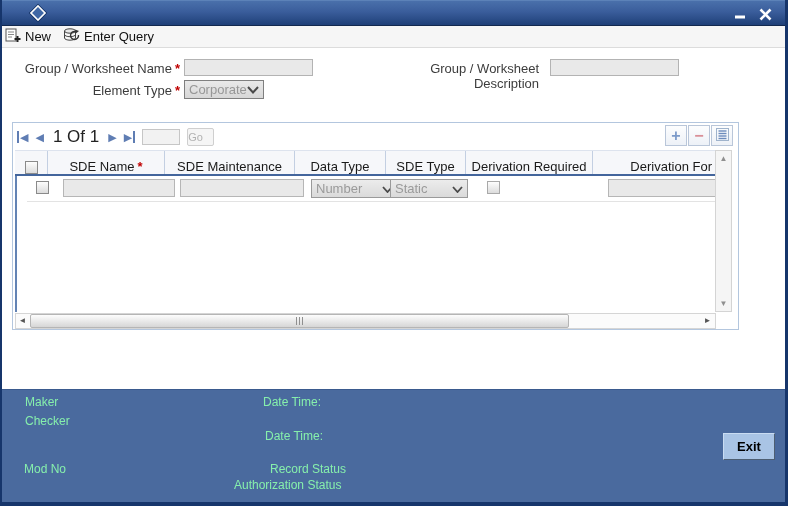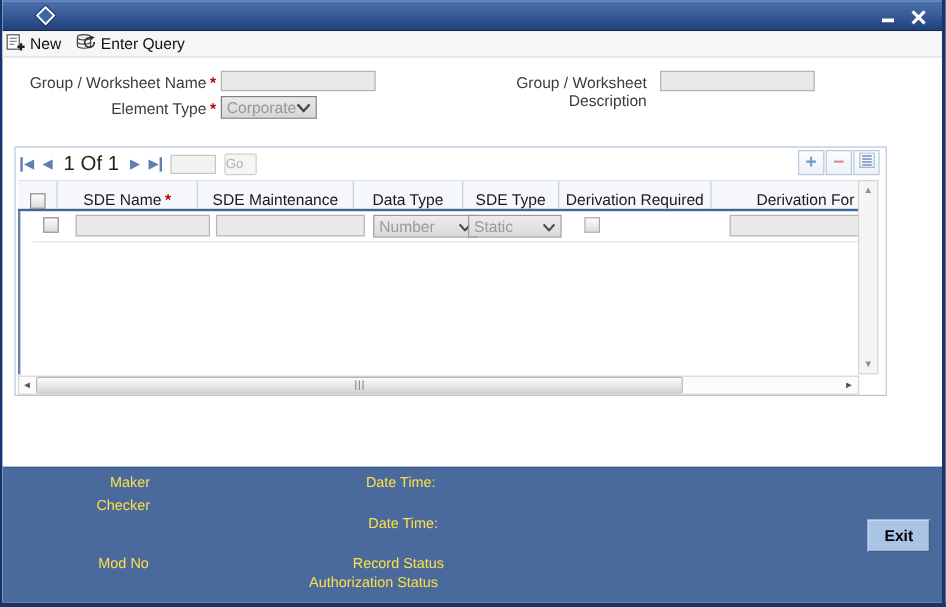--- a/index.html
+++ b/index.html
@@ -77,21 +77,21 @@
   .hscroll { position:absolute; left:2px; top:190px; width:701px; height:16px;
     background:#fbfbfb; border:1px solid #d5d5d5; }
   .hs-arrow { position:absolute; top:0; width:13px; height:14px; color:#555; font-size:8px;
     text-align:center; line-height:14px; cursor:pointer; }
   .hs-thumb { position:absolute; left:14px; top:0; width:539px; height:14px;
     background:linear-gradient(#fdfdfd,#d6d6d6); border:1px solid #b5b5b5; border-radius:2px;
     display:flex; align-items:center; justify-content:center; gap:2px; cursor:grab; }
   .grip { width:1px; height:8px; background:#8f8f8f; }
   
   .footer { position:absolute; left:0; right:0; top:389px; bottom:0; background:#4a6a9e; border-top:1px solid #3a5a8e; }
-  .f-lbl { position:absolute; color:#fde047; font-size:12px; text-align:right; }
+  .f-lbl { position:absolute; color:#86efac; font-size:12px; text-align:left; }
   .exit-btn { position:absolute; left:721px; top:43px; width:52px; height:27px;
     background:#a9c4e5; border:1px solid #c9dcf2; border-right-color:#4d5e72; border-bottom-color:#4d5e72;
     color:#000; font-size:13px; font-weight:bold; display:flex; align-items:center; justify-content:center; cursor:pointer; }
 </style>
 </head>
 <body>
 
 <div class="window">
 
   <div class="titlebar">

